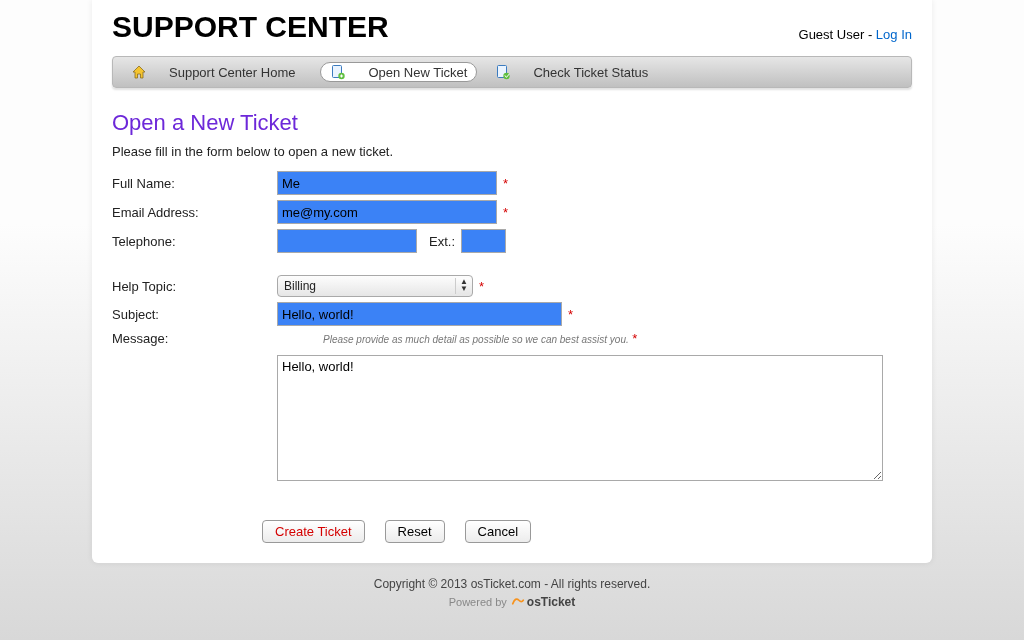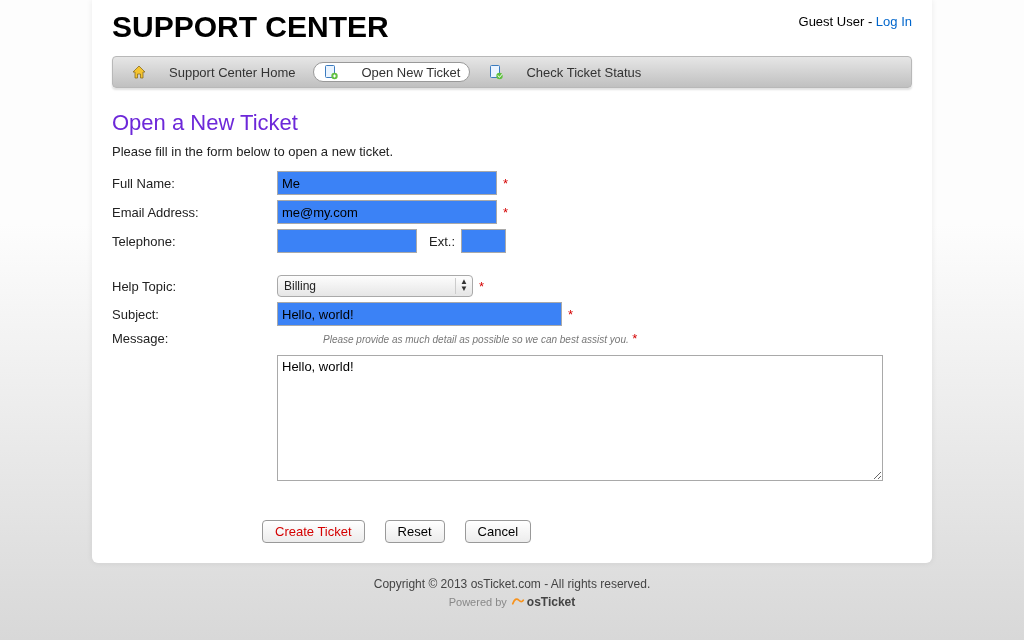--- a/index.html
+++ b/index.html
@@ -17,21 +17,21 @@
     min-height:552px;
     padding:0;
     border-radius:0 0 6px 6px;
     box-shadow:0 0 6px rgba(0,0,0,.08);
     position:relative;
   }
   .inner{padding:0 20px 20px 20px;}
   .header{
     display:flex;
     justify-content:space-between;
-    align-items:flex-start;
+    align-items:flex-end;
     padding-top:12px;
   }
   .logo{display:flex;flex-direction:column;}
   .logo-main{
     font-family:"Arial Narrow","Helvetica Neue",sans-serif;
     font-size:30px;
     font-weight:800;
     letter-spacing:0px;
     color:#000;
     line-height:1;
@@ -64,20 +64,21 @@
     color:#333;
     padding:2px 10px;
     border-radius:11px;
     cursor:pointer;
     text-decoration:none;
   }
   .nav-item.active{
     background:#fff;
     border:1px solid #999;
     padding:1px 9px;
+    margin-left:7px;
   }
   .icon{width:16px;height:16px;display:inline-block;flex-shrink:0;}
   h1.title{
     color:#6d28d9;
     font-weight:400;
     font-size:22px;
     margin:22px 0 8px 0;
   }
   .intro{margin:0 0 12px 0;font-size:13px;}
   .form-row{display:flex;align-items:center;margin-bottom:5px;}

